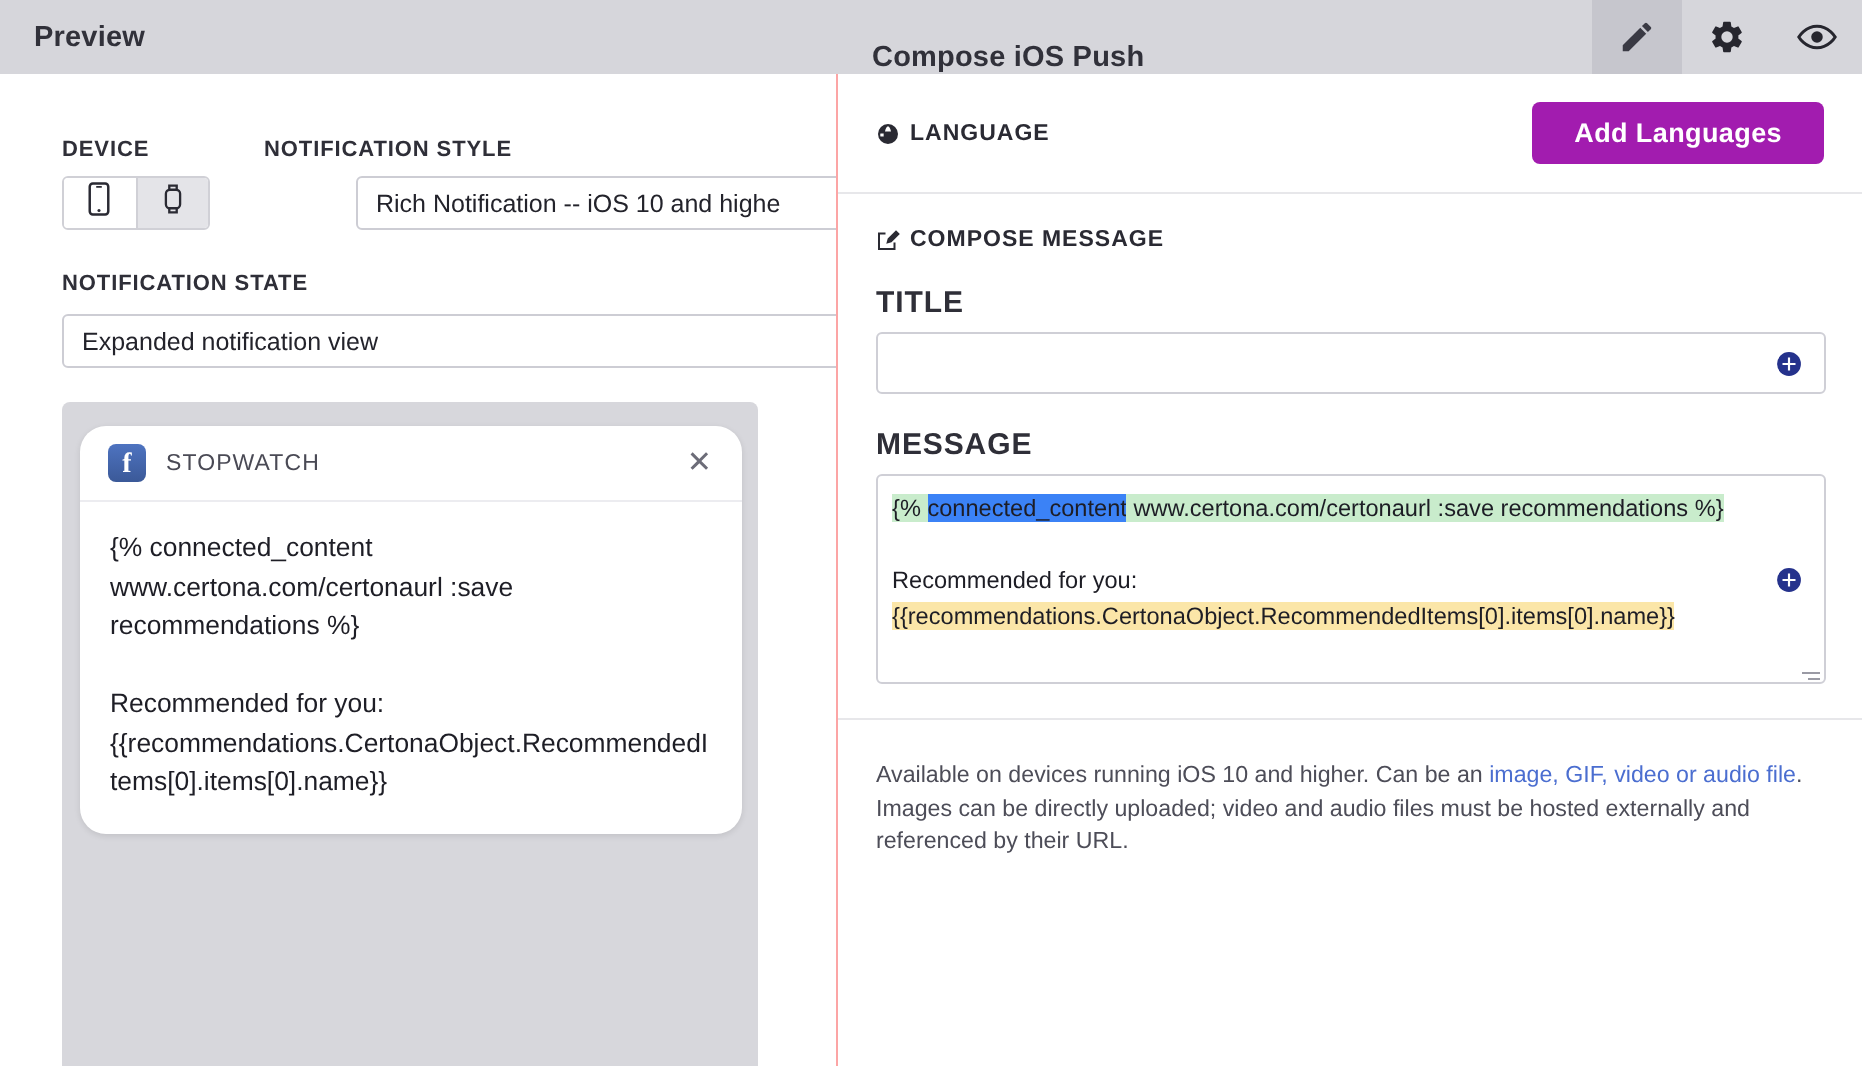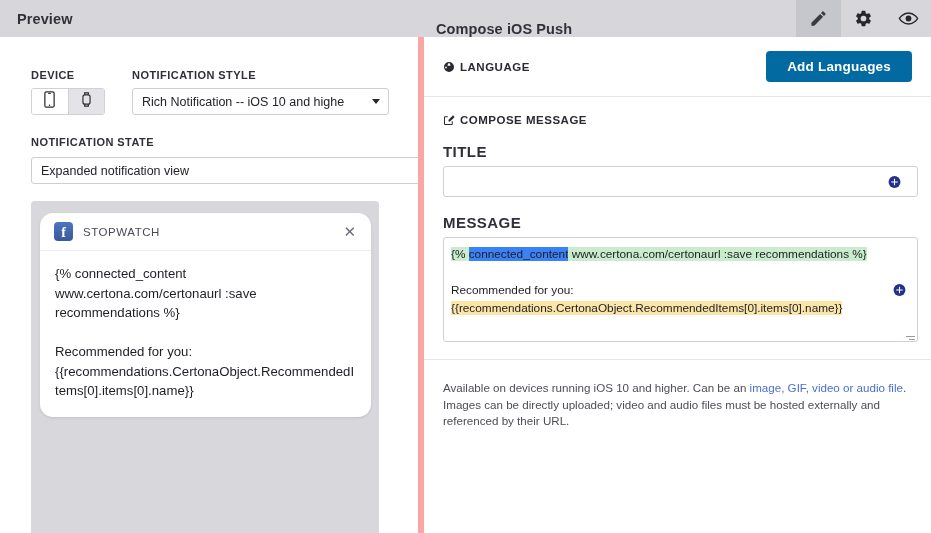--- a/index.html
+++ b/index.html
@@ -71,21 +71,21 @@
   }
   .select-box .val {
     font-size: 12.5px; color: #23232b; white-space: nowrap;
     overflow: hidden; flex: 1;
   }
   .caret {
     width: 0; height: 0; border-left: 4.5px solid transparent;
     border-right: 4.5px solid transparent; border-top: 5px solid #26262e;
     margin-left: 6px;
   }
-  #style-select { width: 257px; }
+  #style-select { width: 257px; margin-left: 46px; }
   .state-block { margin-top: 17px; }
   #state-select { width: 404px; }
 
   
   .preview-frame {
     margin-top: 17px; width: 348px; height: 334px;
     background: #d7d7dc; border-radius: 4px 4px 0 0;
     position: relative; overflow: hidden;
   }
   .notif-card {
@@ -115,36 +115,36 @@
   }
   .notif-body {
     padding: 13px 15px 16px 15px;
     font-size: 13.2px; line-height: 19.5px; color: #1e1e26;
     word-break: break-word; white-space: pre-wrap;
   }
 
   
   .right-panel {
     position: absolute; top: 37px; left: 418px; width: 513px; height: 496px;
-    background: #fff; border-left: 6px solid #fca5a5; overflow: hidden;
+    background: #fff; border-left: 1px solid #fca5a5; overflow: hidden;
   }
   .section {
     padding: 0 19px; border-bottom: 1px solid #e7e7ea;
   }
   .sec-header {
     display: flex; align-items: center; font-size: 11.5px;
     font-weight: bold; color: #2a2a33; letter-spacing: .5px;
   }
   .sec-header .g-icon { margin-right: 5px; display: flex; }
   .lang-sec {
     height: 60px; display: flex; align-items: center;
     justify-content: space-between;
   }
   .btn-primary {
-    background: #0369a1; color: #fff; border: none; border-radius: 4px;
+    background: #a21caf; color: #fff; border: none; border-radius: 4px;
     font-family: "Liberation Sans", sans-serif;
     font-size: 13.5px; font-weight: bold; letter-spacing: .2px;
     padding: 0 21px; height: 31px; cursor: pointer;
     display: flex; align-items: center; justify-content: center; gap: 8px;
   }
   .compose-sec { padding-top: 17px; padding-bottom: 17px; }
   .sub-label {
     font-size: 15px; font-weight: bold; color: #2f2f38;
     letter-spacing: .45px; margin: 17px 0 6px 0;
   }

